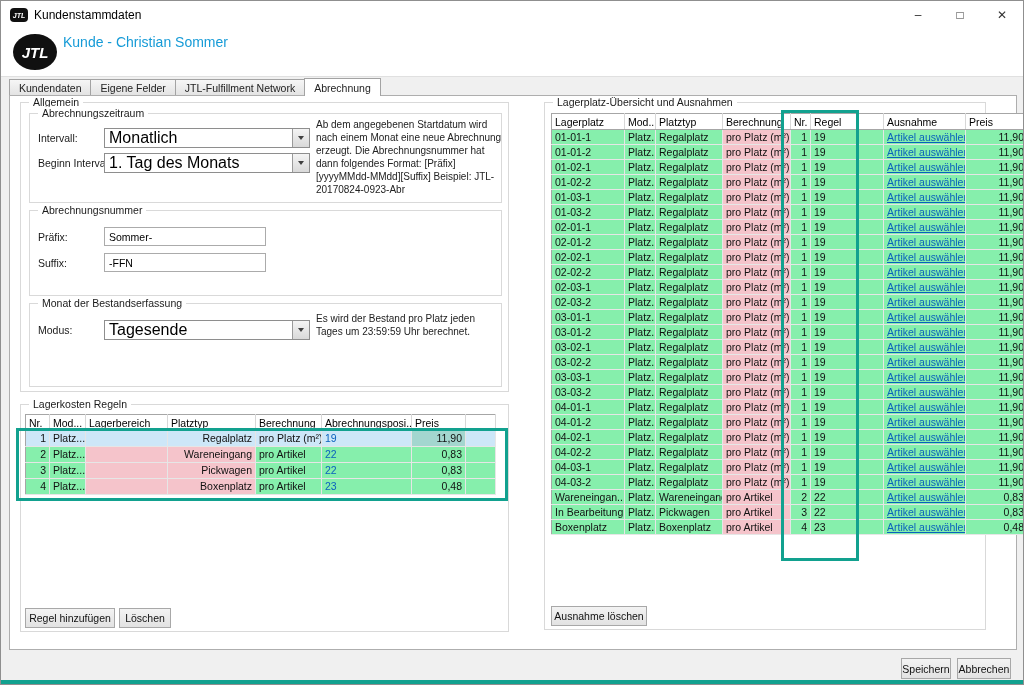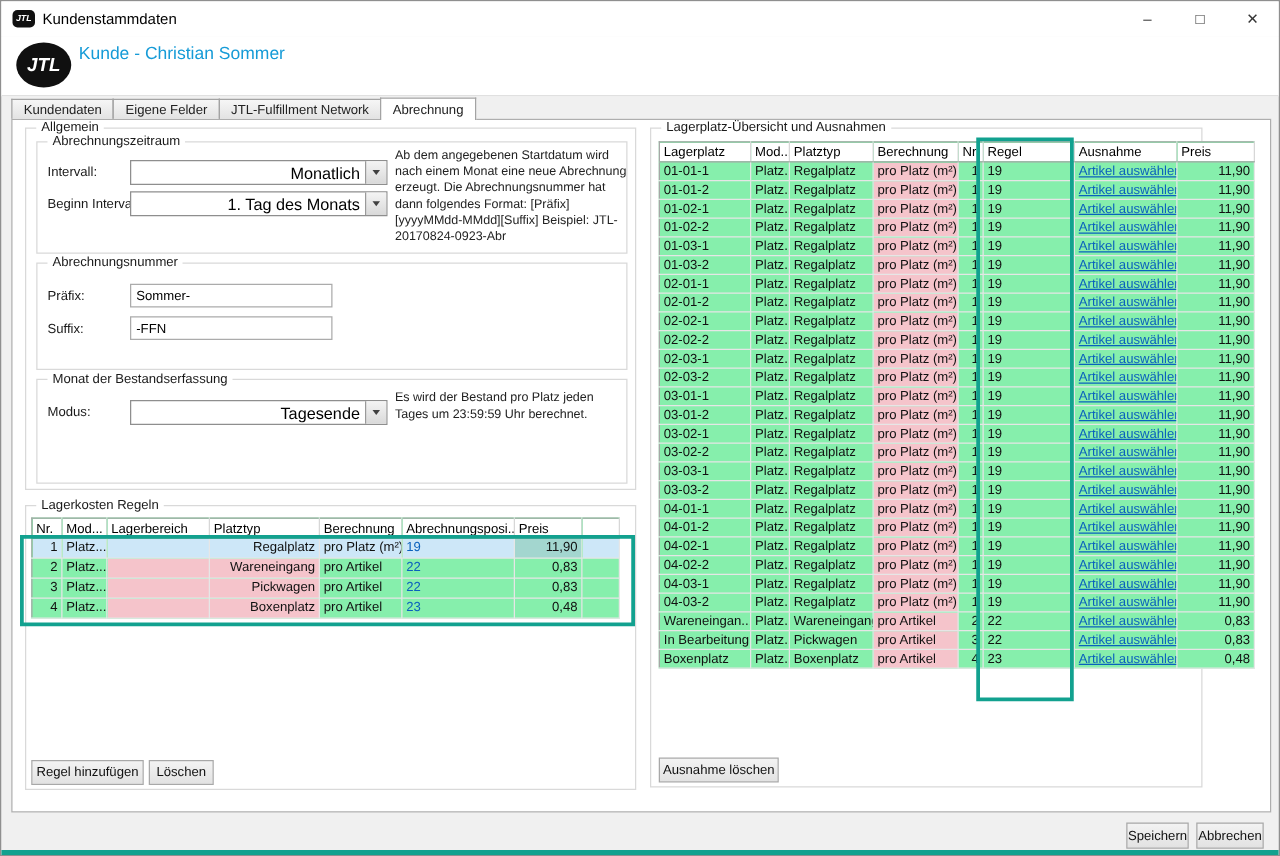--- a/index.html
+++ b/index.html
@@ -40,21 +40,21 @@
   
   .group { position:absolute; border:1px solid #d9d9d9; }
   .glabel { position:absolute; top:-7px; left:8px; background:#fff; padding:0 4px;
             font-size:10.5px; color:#1a1a1a; white-space:nowrap; }
   .flabel { position:absolute; font-size:10.5px; color:#1a1a1a; white-space:nowrap; }
   .info { position:absolute; font-size:10px; line-height:13px; color:#222; }
 
   
   .combo { position:absolute; height:20px; background:#fff; border:1px solid #8e8e8e;
            display:flex; align-items:center; cursor:default; }
-  .combo-text { flex:1; font-size:13px; padding:0 4px; overflow:hidden; white-space:nowrap;text-align:right; }
+  .combo-text { flex:1; font-size:16px; padding:0 4px; overflow:hidden; white-space:nowrap; }
   .combo-btn { width:17px; height:18px; border-left:1px solid #9a9a9a;
                background:linear-gradient(#f4f4f4,#d9d9d9); display:flex; align-items:center; justify-content:center; }
   .combo-arrow { width:0; height:0; border-left:3.5px solid transparent;
                  border-right:3.5px solid transparent; border-top:4px solid #404040; }
   .tinput { position:absolute; height:19px; border:1px solid #ababab; background:#fff;
             font-size:10.5px; padding:0 4px; font-family:"Liberation Sans",sans-serif; }
 
   
   table { border-collapse:collapse; table-layout:fixed; background:#86efac;
           border:1px solid #a6a6a6; font-size:10.5px; position:absolute; }
@@ -218,21 +218,21 @@
               <td class="txt-blue">23</td>
               <td class="al-r col-preis">0,48</td>
               <td class=""></td>
             </tr>
           </tbody>
       </table>
       <button class="btn" style="left:4px; top:203px; width:90px;">Regel hinzufügen</button>
       <button class="btn" style="left:98px; top:203px; width:52px;">Löschen</button>
     </div>
 
-    <div class="group" style="left:510px; top:6px; width:442px; height:528px;">
+    <div class="group" style="left:534px; top:6px; width:442px; height:528px;">
       <div class="glabel">Lagerplatz-Übersicht und Ausnahmen</div>
       <table class="right-table" style="left:6px; top:10px; width:476px;" id="right-table">
         <colgroup>
           <col style="width:73px">
             <col style="width:31px">
             <col style="width:67px">
             <col style="width:68px">
           <col style="width:20px">
             <col style="width:73px">
             <col style="width:82px">

